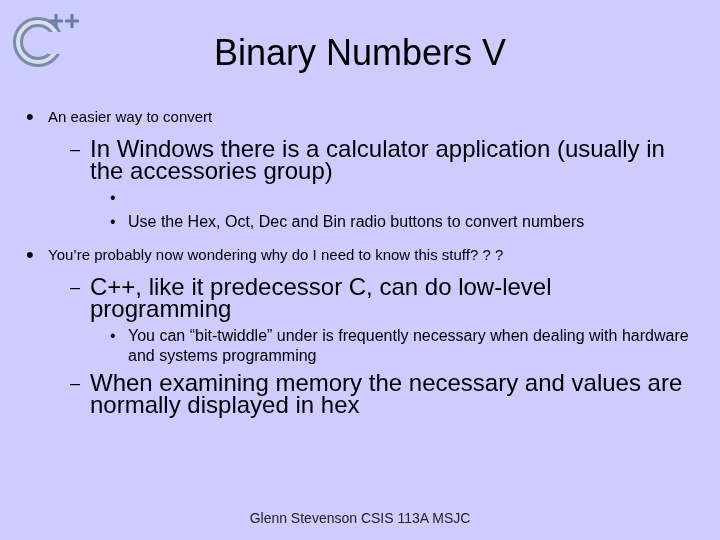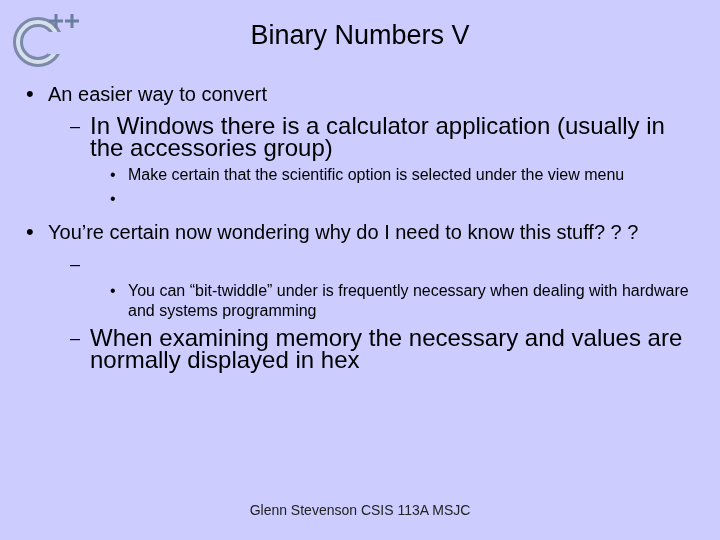--- a/index.html
+++ b/index.html
@@ -14,47 +14,47 @@
   }
   .logo {
     position: absolute;
     top: 8px;
     left: 10px;
     width: 70px;
     height: 60px;
   }
   .title {
     font-family: "Comic Sans MS", "Comic Sans", cursive, sans-serif;
-    font-size: 27px;
+    font-size: 36px;
     text-align: center;
-    padding-top: 20px;
+    padding-top: 32px;
     padding-bottom: 30px;
     font-weight: normal;
   }
   .content {
     padding: 0 26px 0 26px;
   }
   ul.l1 { list-style: none; }
   ul.l1 > li { margin-bottom: 10px; }
   ul.l1 > li > .b1row { display: flex; align-items: flex-start; }
   .bullet-dot { width: 22px; flex: 0 0 22px; font-size: 22px; line-height: 26px; }
-  .t1 { font-size: 20px; line-height: 26px; }
+  .t1 { font-size: 15px; line-height: 26px; }
   ul.l2 { list-style: none; margin: 8px 0 6px 44px; }
   ul.l2 > li { margin-bottom: 6px; }
   ul.l2 > li > .b2row { display: flex; align-items: flex-start; }
   .dash { width: 20px; flex: 0 0 20px; font-size: 18px; line-height: 22px; }
   .t2 { font-size: 24px; line-height: 22px; }
   ul.l3 { list-style: none; margin: 6px 0 4px 40px; }
   ul.l3 > li { margin-bottom: 4px; }
   ul.l3 > li > .b3row { display: flex; align-items: flex-start; }
   .sdot { width: 18px; flex: 0 0 18px; font-size: 16px; line-height: 20px; }
   .t3 { font-size: 16px; line-height: 20px; }
   .footer {
     position: absolute;
-    bottom: 22px;
+    bottom: 14px;
     width: 100%;
     text-align: center;
     font-family: "Comic Sans MS", "Comic Sans", cursive, sans-serif;
     font-size: 14px;
     color: #222;
   }
 </style>
 </head>
 <body>
 
@@ -84,42 +84,43 @@
       <ul class="l2">
         <li>
           <div class="b2row">
             <span class="dash">–</span>
             <span class="t2">In Windows there is a calculator application (usually in the accessories group)</span>
           </div>
           <ul class="l3">
             <li>
               <div class="b3row">
                 <span class="sdot">•</span>
-                <span class="t3">Make certain that the scientific option is selected under the view menu</span>
               </div>
             </li>
             <li>
               <div class="b3row">
                 <span class="sdot">•</span>
+                <span class="t3">Use the Hex, Oct, Dec and Bin radio buttons to convert numbers</span>
               </div>
             </li>
           </ul>
         </li>
       </ul>
     </li>
 
     <li>
       <div class="b1row">
         <span class="bullet-dot">•</span>
-        <span class="t1">You’re certain now wondering why do I need to know this stuff? ? ?</span>
+        <span class="t1">You’re probably now wondering why do I need to know this stuff? ? ?</span>
       </div>
       <ul class="l2">
         <li>
           <div class="b2row">
             <span class="dash">–</span>
+            <span class="t2">C++, like it predecessor C, can do low-level programming</span>
           </div>
           <ul class="l3">
             <li>
               <div class="b3row">
                 <span class="sdot">•</span>
                 <span class="t3">You can “bit-twiddle” under is frequently necessary when dealing with hardware and systems programming</span>
               </div>
             </li>
           </ul>
         </li>

